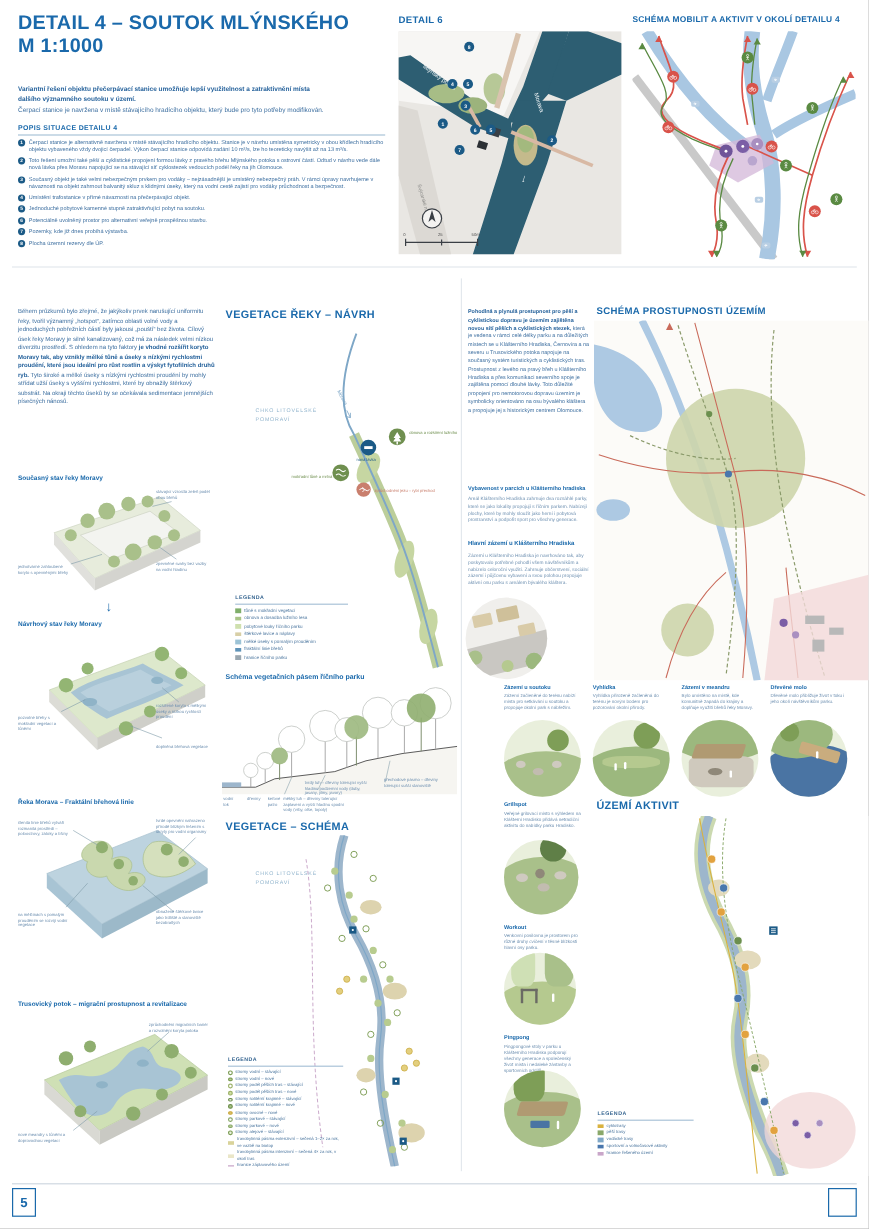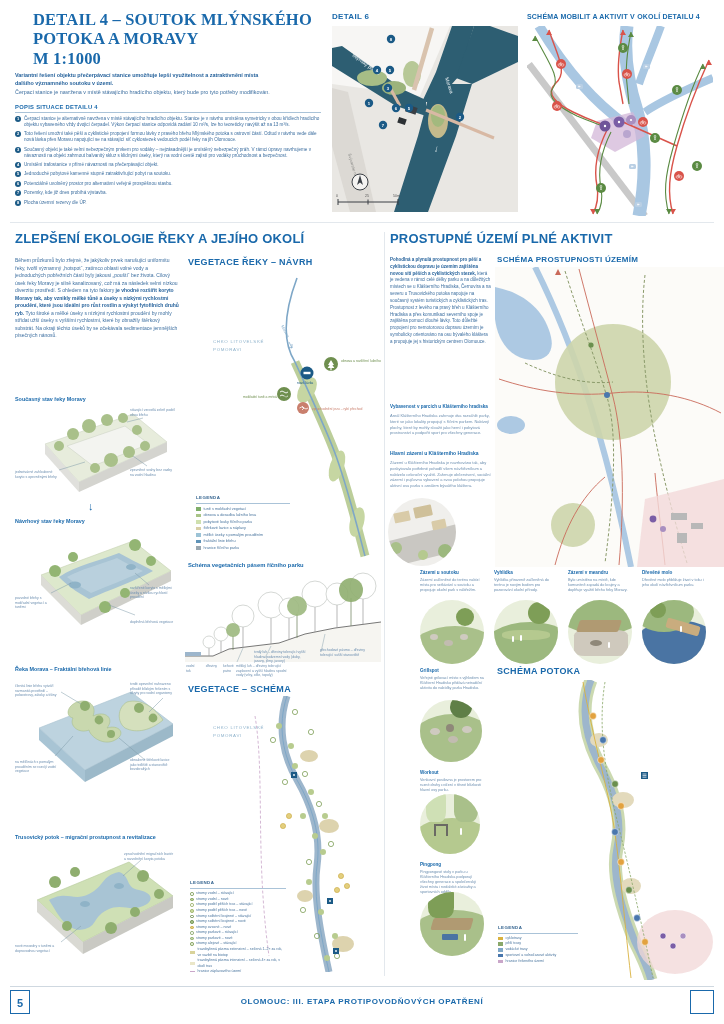--- a/index.html
+++ b/index.html
@@ -38,23 +38,22 @@
   .foot-title{font-size:8px;letter-spacing:.6px;}
   .pgbox{box-sizing:border-box;border:1.2px solid #1a69ab;text-align:center;color:#1a69ab;font-weight:bold;}
   svg{display:block;}
   svg text{font-family:"Liberation Sans",sans-serif;}
 </style>
 </head>
 <body>
 
 <div class="page">
 
-  <div class="abs hd big-title" style="left:33px;top:10px;width:320px;font-family:Liberation Serif, serif;">
+  <div class="abs hd big-title" style="left:15px;top:10px;width:320px;">
     <div>DETAIL 4 – SOUTOK MLÝNSKÉHO</div>
-    <div>POTOKA A MORAVY</div>
     <div>M 1:1000</div>
   </div>
   <div class="abs lead-b" style="left:15px;top:72px;width:262px;">Variantní řešení objektu přečerpávací stanice umožňuje lepší využitelnost a zatraktivnění místa dalšího významného soutoku v území.</div>
   <div class="abs lead" style="left:15px;top:89px;width:262px;">Čerpací stanice je navržena v místě stávajícího hradícího objektu, který bude pro tyto potřeby modifikován.</div>
   <div class="abs list-title" style="left:15px;top:104px;">POPIS SITUACE DETAILU 4</div>
   <div class="abs rule" style="left:15px;top:112px;width:306px;"></div>
 
   <div class="abs num-list" style="left:15px;top:116px;width:308px;">
     <div class="num-item">
         <span class="num-dot">1</span>
@@ -285,21 +284,20 @@
           <path d="M118,40.5 l2,0 m-1,-1 l1,1 l-1,1"></path>
           <path d="M104,140.5 l2,0 m-1,-1 l1,1 l-1,1"></path>
           <path d="M110,178.5 l2,0 m-1,-1 l1,1 l-1,1"></path>
         </g>
     </g>
   </svg>
 
   <div class="abs divider" style="left:10px;top:222px;width:704px;height:1px;"></div>
   <div class="abs divider" style="left:384px;top:232px;width:1px;height:744px;"></div>
 
-  <div class="abs hd sec-title" style="left:15px;top:231px;">ZLEPŠENÍ EKOLOGIE ŘEKY A JEJÍHO OKOLÍ</div>
   <div class="abs para" style="left:15px;top:257px;width:164px;">
     <span>Během průzkumů bylo zřejmé, že jakýkoliv prvek narušující uniformitu řeky, tvořil významný „hotspot“, zatímco oblasti volné vody a jednoduchých pobřežních částí byly jakousi „pouští“ bez života. Cílový úsek řeky Moravy je silně kanalizovaný, což má za následek velmi nízkou diverzitu prostředí. S ohledem na tyto faktory </span><b>je vhodné rozšířit koryto Moravy tak, aby vznikly mělké tůně a úseky s nízkými rychlostmi proudění, které jsou ideální pro růst rostlin a výskyt fytofilních druhů ryb.</b><span> Tyto široké a mělké úseky s nízkými rychlostmi proudění by mohly střídat užší úseky s vyššími rychlostmi, které by obnažily štěrkový substrát. Na okraji těchto úseků by se očekávala sedimentace jemnějších písečných nánosů.</span>
   </div>
 
   <div class="abs diag-t" style="left:15px;top:396px;">Současný stav řeky Moravy</div>
   <svg class="abs" style="left:15px;top:404px;" width="162" height="94" viewBox="0 0 162 94">
     <polygon points="30,40 118,10 152,38 64,78" fill="#e7ecdc" stroke="#cfd6c4" stroke-width=".6"></polygon>
     <polygon points="30,40 64,78 64,88 30,50" fill="#e0e0dc"></polygon>
     <polygon points="64,78 152,38 152,48 64,88" fill="#d4d4cf"></polygon>
     <polygon points="52,42 110,22 134,40 78,62" fill="#f3f4f0" stroke="#c9cfc0" stroke-width=".5"></polygon>
@@ -621,21 +619,20 @@
     <div class="row">
         <span class="sw" style="background:#eae6c8;"></span>
         <span>travobylinná pásma intenzivní – sečená 4× za rok, v okolí tras</span>
       </div>
     <div class="row">
         <span class="sw" style="background:none;border-top:1px dashed #c9a6c9;height:0;"></span>
         <span>hranice záplavového území</span>
       </div>
   </div>
 
-  <div class="abs hd sec-title" style="left:390px;top:231px;">PROSTUPNÉ ÚZEMÍ PLNÉ AKTIVIT</div>
   <div class="abs" style="left:390px;top:257px;width:101px;font-size:4.5px;line-height:1.52;color:#3d6fa0;">
     <b style="color:#27639c;">Pohodlná a plynulá prostupnost pro pěší a cyklistickou dopravu je územím zajištěna novou sítí pěších a cyklistických stezek,</b><span> která je vedena v rámci celé délky parku a na důležitých místech se u Klášterního Hradiska, Černovíra a na severu u Trusovického potoka napojuje na současný systém turistických a cyklistických tras. Prostupnost z levého na pravý břeh u Klášterního Hradiska a přes komunikaci severního spoje je zajištěna pomocí dlouhé lávky. Toto důležité propojení pro nemotorovou dopravu územím je symbolicky orientováno na osu bývalého kláštera a propojuje jej s historickým centrem Olomouce.</span>
   </div>
   <div class="abs hd map-title" style="left:497px;top:255px;">SCHÉMA PROSTUPNOSTI ÚZEMÍM</div>
 
   <svg class="abs" style="left:495px;top:267px;" width="229" height="300" viewBox="0 0 229 300">
     <rect width="229" height="300" fill="#fcfbf8"></rect>
     <path d="M0,20 C30,26 50,44 56,70 C60,88 48,96 30,92 C12,88 2,70 0,52 Z" fill="#adc9e3"></path>
     <ellipse cx="16" cy="158" rx="14" ry="9" fill="#adc9e3"></ellipse>
     <path d="M40,0 C60,40 80,90 96,140 C110,186 126,250 136,300" stroke="#adc9e3" stroke-width="6" fill="none"></path>
@@ -746,21 +743,21 @@
   <div class="abs vcol-t" style="left:420px;top:862px;width:64px;">Pingpong</div>
   <div class="abs vcol-x" style="left:420px;top:870px;width:64px;">Pingpongové stoly v parku u Klášterního Hradiska podporují všechny generace a společenský život místa i nedaleké zástavby a sportovních oddílů.</div>
   <div class="vign" style="left:420px;top:892px;width:64px;height:64px;">
     <div class="b" style="left:-10px;top:18px;width:90px;height:52px;background:#a9c08a;"></div>
     <div class="b" style="left:8px;top:-8px;width:26px;height:34px;background:#7e9e57;border-radius:30%;"></div>
     <div class="b" style="left:12px;top:26px;width:40px;height:12px;background:#b09a72;border-radius:2px;transform:skewX(-16deg);"></div>
     <div class="b" style="left:22px;top:42px;width:16px;height:6px;background:#4a74a3;border-radius:1px;"></div>
     <div class="b" style="left:44px;top:42px;width:2.4px;height:7px;background:#fff;border-radius:1px;"></div>
   </div>
 
-  <div class="abs hd sub-map-title" style="left:497px;top:666px;">SCHÉMA POTOKA</div>
+  <div class="abs hd sub-map-title" style="left:497px;top:666px;">ÚZEMÍ AKTIVIT</div>
   <svg class="abs" style="left:495px;top:680px;" width="229" height="300" viewBox="0 0 229 300">
     <rect width="229" height="300" fill="#ffffff"></rect>
     <path d="M96,0 C84,30 92,60 104,84 C120,112 128,140 122,168 C116,196 128,232 140,262 C146,274 152,286 156,300" stroke="#b5c98f" stroke-width="13" fill="none" opacity=".7"></path>
     <path d="M96,0 C84,30 92,60 104,84 C120,112 128,140 122,168 C116,196 128,232 140,262 C146,274 152,286 156,300" stroke="#9db6cc" stroke-width="7" fill="none"></path>
     <g fill="#e3dabc">
       <ellipse cx="128" cy="120" rx="11" ry="8"></ellipse>
         <ellipse cx="104" cy="60" rx="9" ry="7"></ellipse>
         <ellipse cx="136" cy="206" rx="10" ry="8"></ellipse>
     </g>
     <ellipse cx="180" cy="262" rx="38" ry="32" fill="#f2d7d7" opacity=".75"></ellipse>
@@ -812,16 +809,15 @@
         <span>sportovní a volnočasové aktivity</span>
       </div>
     <div class="row">
         <span class="sw" style="background:#c9a6c9;"></span>
         <span>hranice řešeného území</span>
       </div>
   </div>
 
   <div class="abs rule" style="left:10px;top:986px;width:704px;background:#cfd8e0;"></div>
   <div class="abs pgbox" style="left:10px;top:990px;width:20px;height:24px;font-size:11px;line-height:24px;">5</div>
-  <div class="abs hd foot-title" style="left:0;right:0;top:997px;text-align:center;">OLOMOUC: III. ETAPA PROTIPOVODŇOVÝCH OPATŘENÍ</div>
   <div class="abs pgbox" style="left:690px;top:990px;width:24px;height:24px;"></div>
 
 </div>
 
 </body></html>

